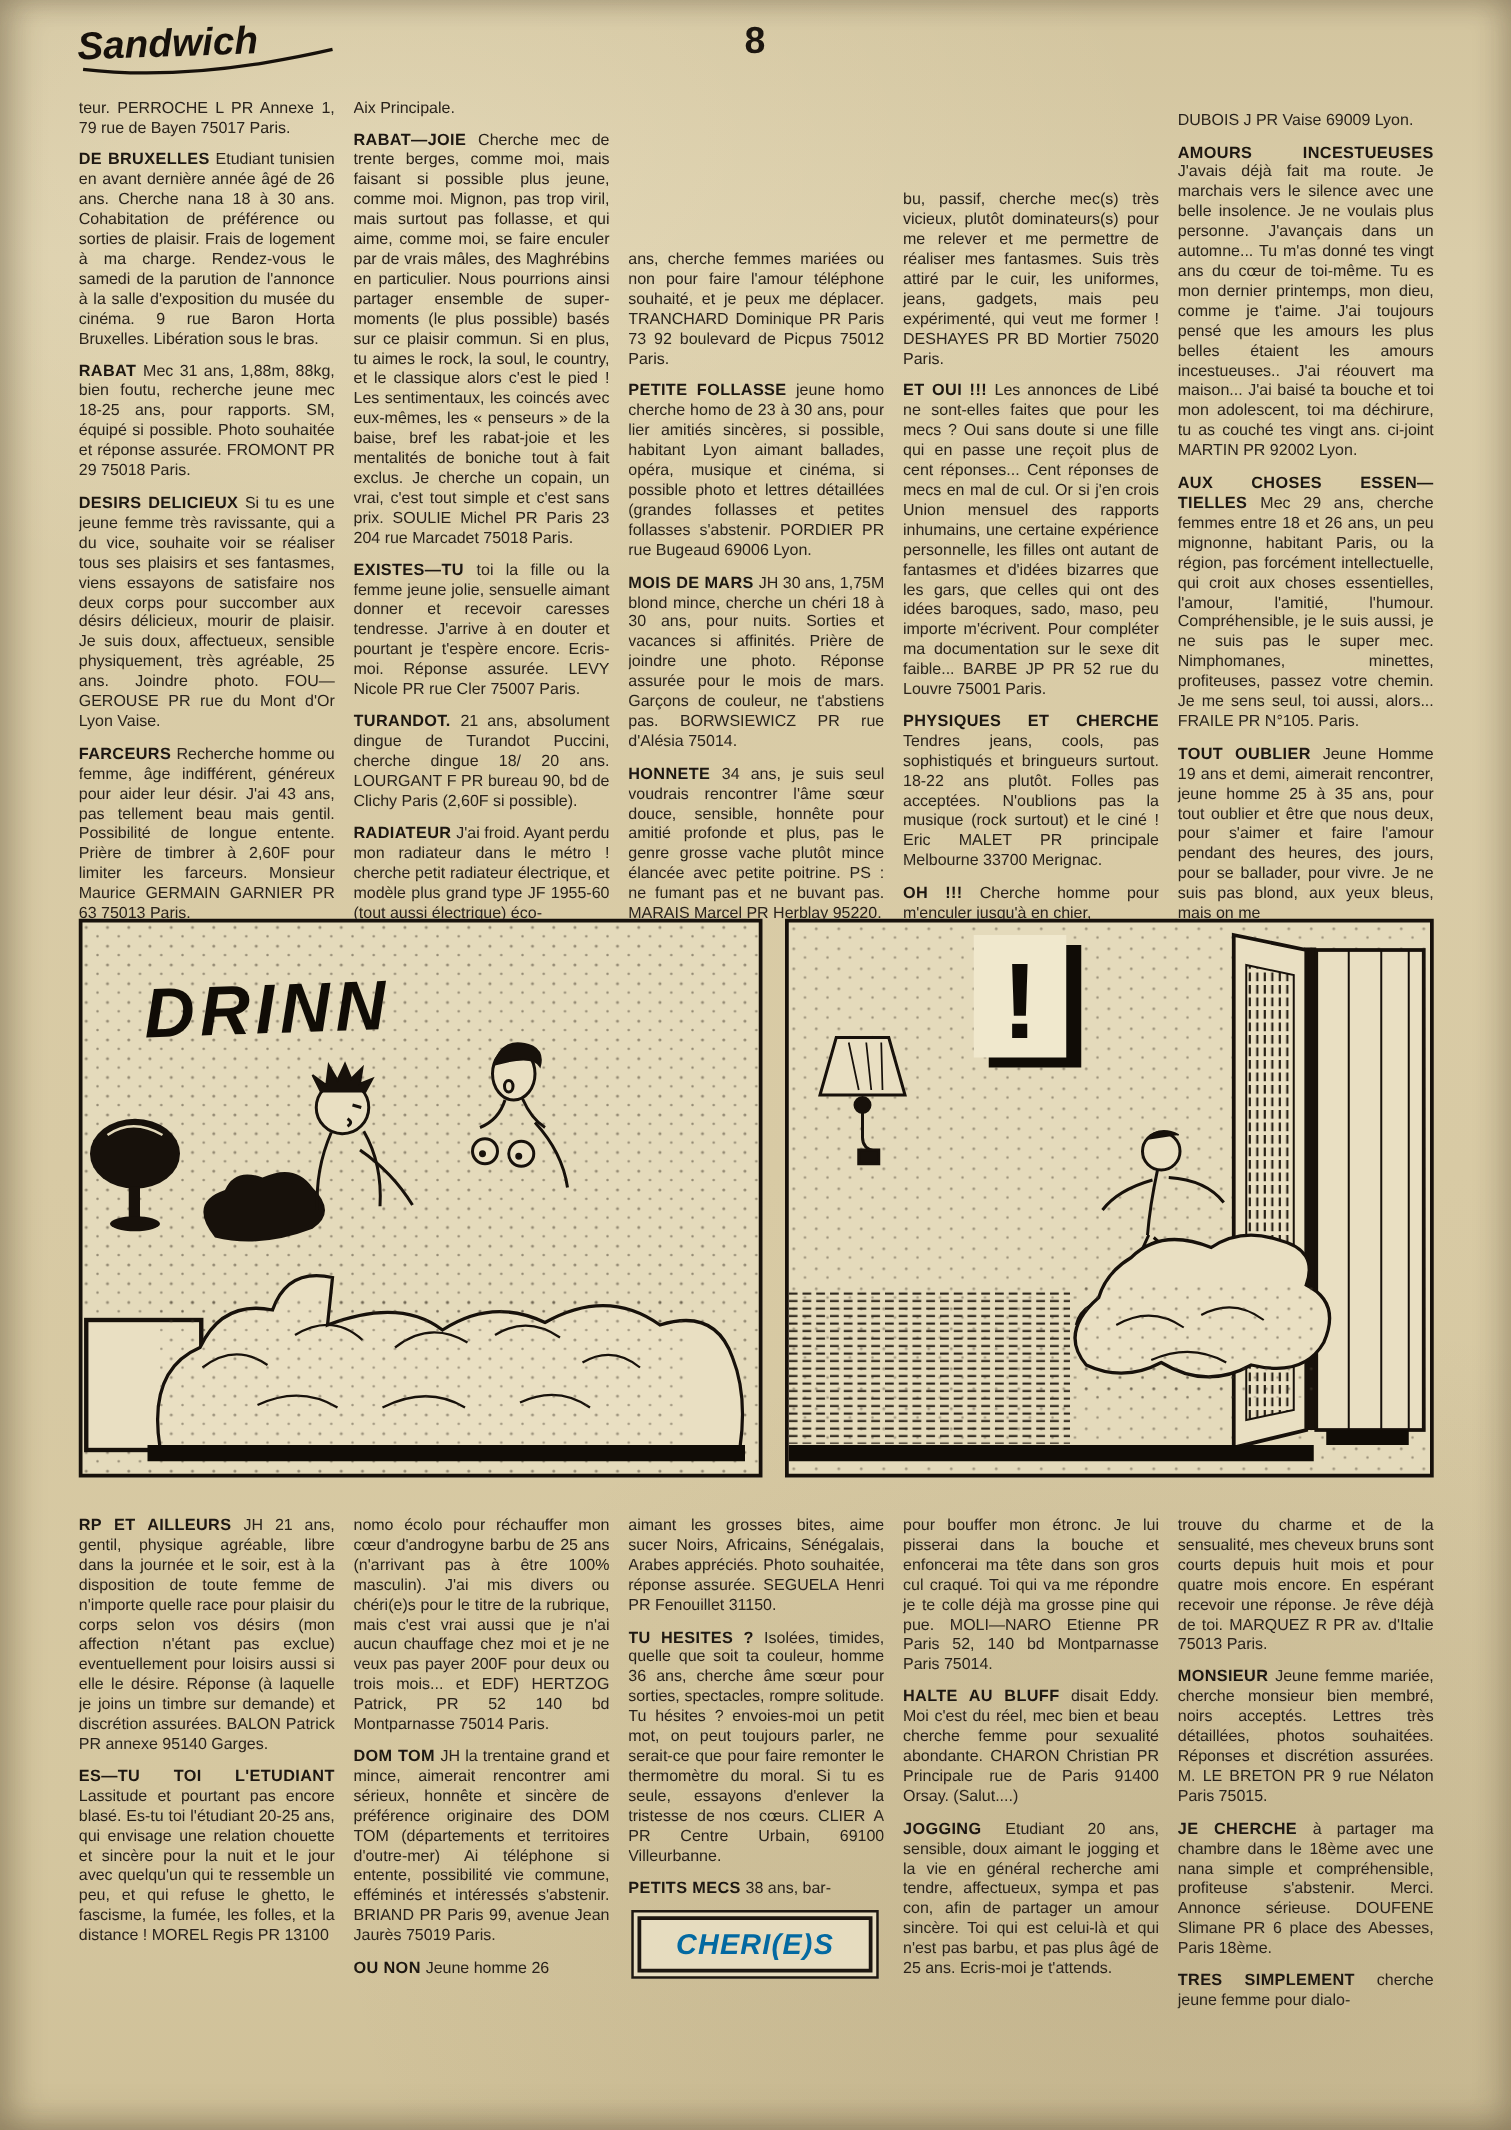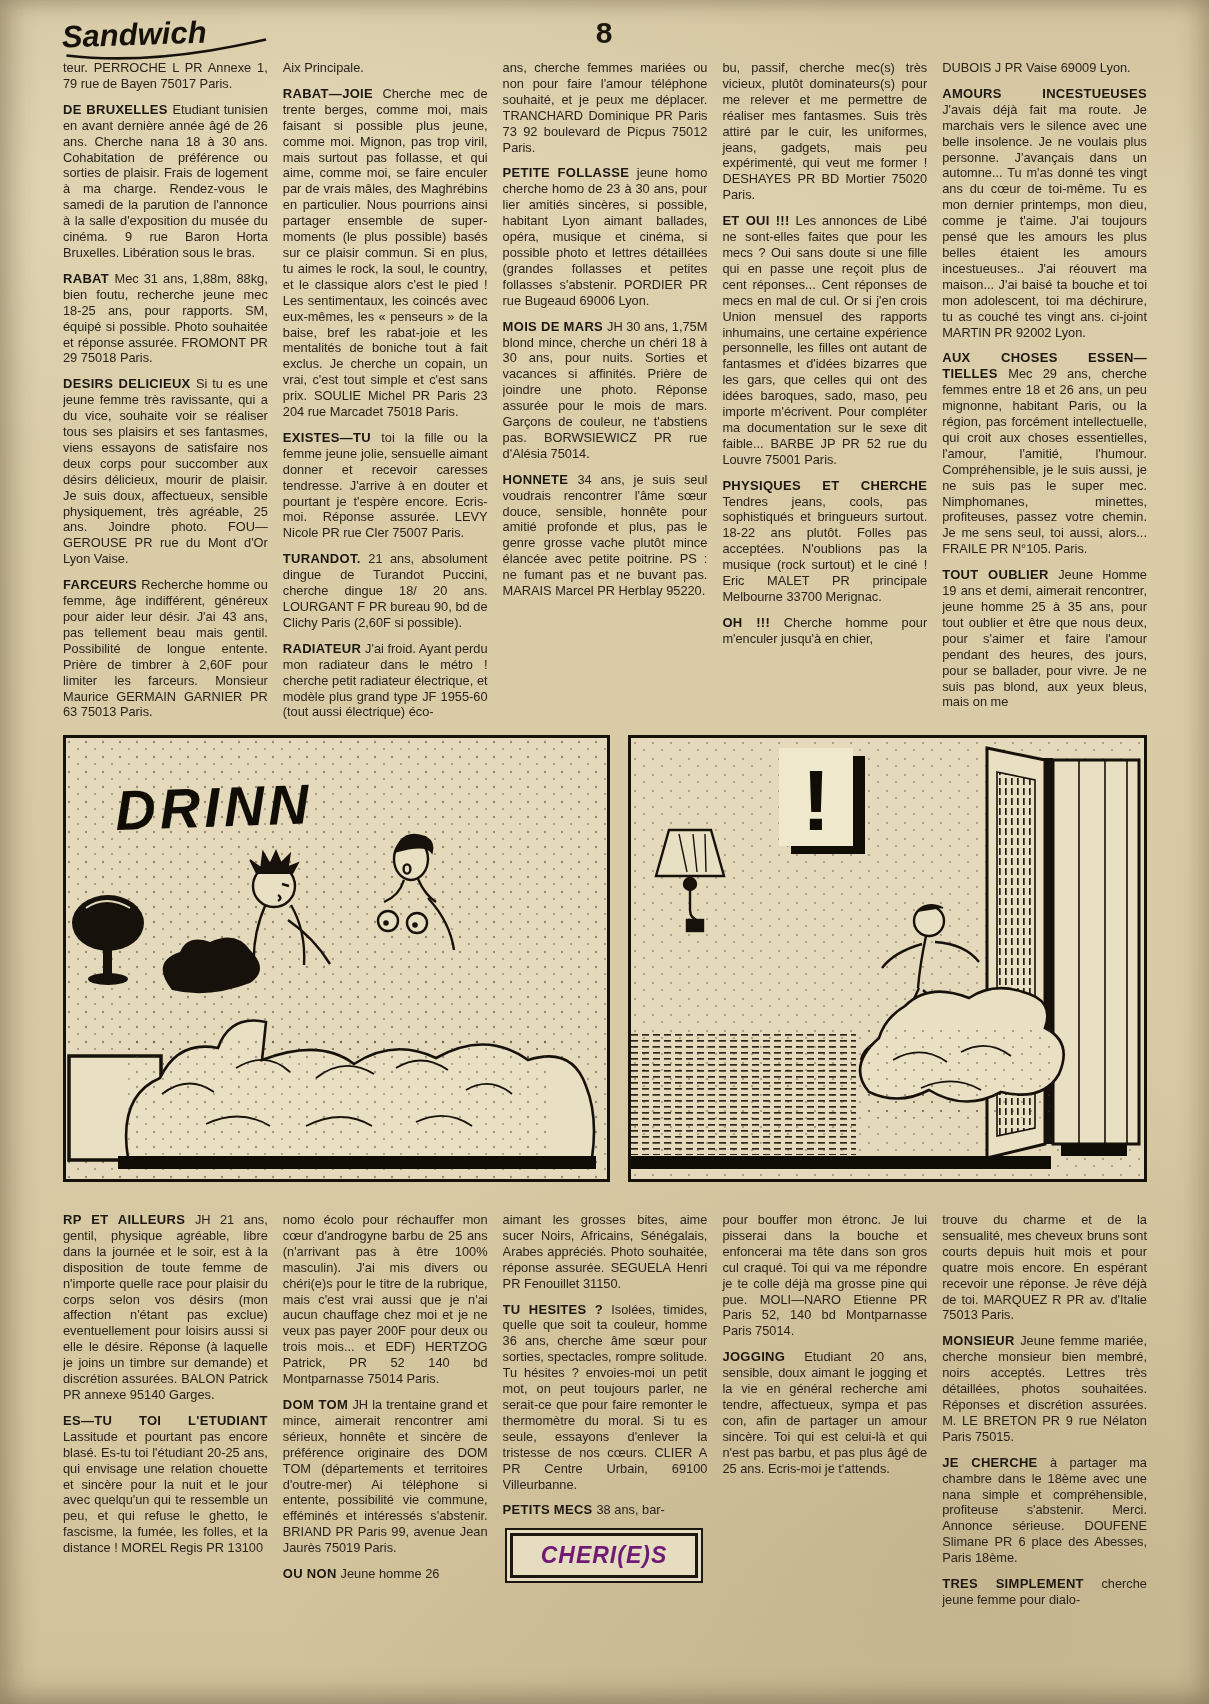--- a/index.html
+++ b/index.html
@@ -14,28 +14,28 @@
       radial-gradient(900px 500px at 25% 8%, rgba(255,248,225,.25), rgba(0,0,0,0) 70%),
       radial-gradient(1000px 700px at 80% 90%, rgba(90,70,40,.12), rgba(0,0,0,0) 70%),
       linear-gradient(180deg,#d2c49e 0%, #dacda9 12%, #d8caa4 55%, #d5c7a0 85%, #cfc098 100%);
     color:#26201a;
     box-shadow: inset 14px 0 24px rgba(60,45,25,.22), inset -10px 0 22px rgba(60,45,25,.18), inset 0 -12px 26px rgba(60,45,25,.15);
   }
   .brand{position:absolute;left:60px;top:12px;transform:rotate(-2deg);}
   .pagenum{position:absolute;left:0;top:16px;width:1209px;text-align:center;
     font-size:30px;font-weight:bold;letter-spacing:1px;color:#1c1610;}
   .cols{position:absolute;left:63px;width:1084px;display:flex;gap:15px;overflow:hidden;}
-  #top-section{top:60px;height:676px;}
+  #top-section{top:72px;height:676px;align-items:flex-end;}
   #bottom-section{top:1212px;height:436px;}
   .col{flex:1 1 0;overflow:hidden;}
   .ad{margin:0 0 10px 0;text-align:justify;font-size:12.8px;line-height:15.9px;color:#29221b;}
   .adt{font-weight:bold;letter-spacing:.3px;color:#1d1711;font-size:13px;}
   .cherbox{margin:10px 4px 0 2px;border:2px solid #1d1711;padding:3px;background:#e6dcbf;}
   .cherin{border:3px solid #1d1711;text-align:center;font-weight:bold;font-style:italic;
-    font-size:23px;letter-spacing:1px;padding:6px 2px;color:#701a75;}
+    font-size:23px;letter-spacing:1px;padding:6px 2px;color:#0369a1;}
   #comic{position:absolute;left:63px;top:735px;width:1084px;height:447px;display:flex;gap:18px;}
   .panel{background:#e4dabb;border:3px solid #17110b;box-sizing:border-box;}
   svg text{font-family:"Liberation Sans", sans-serif;}
 </style>
 </head>
 <body>
 <div id="page">
 
 <div class="brand">
   <svg width="210" height="52" viewBox="0 0 210 52">
@@ -207,20 +207,21 @@
   <div class="col">
         <p class="ad">aimant les grosses bites, aime sucer Noirs, Africains, Sénégalais, Arabes appréciés. Photo souhaitée, réponse assurée. SEGUELA Henri PR Fenouillet 31150.</p>
         <p class="ad"><span class="adt">TU HESITES ? </span>Isolées, timides, quelle que soit ta couleur, homme 36 ans, cherche âme sœur pour sorties, spectacles, rompre solitude. Tu hésites ? envoies-moi un petit mot, on peut toujours parler, ne serait-ce que pour faire remonter le thermomètre du moral. Si tu es seule, essayons d'enlever la tristesse de nos cœurs. CLIER A PR Centre Urbain, 69100 Villeurbanne.</p>
         <p class="ad"><span class="adt">PETITS MECS </span>38 ans, bar-</p>
         <div class="cherbox">
           <div class="cherin">CHERI(E)S</div>
         </div>
       </div>
   <div class="col">
         <p class="ad">pour bouffer mon étronc. Je lui pisserai dans la bouche et enfoncerai ma tête dans son gros cul craqué. Toi qui va me répondre je te colle déjà ma grosse pine qui pue. MOLI—NARO Etienne PR Paris 52, 140 bd Montparnasse Paris 75014.</p>
+        <p class="ad"><span class="adt">HALTE AU BLUFF </span>disait Eddy. Moi c'est du réel, mec bien et beau cherche femme pour sexualité abondante. CHARON Christian PR Principale rue de Paris 91400 Orsay. (Salut....)</p>
         <p class="ad"><span class="adt">JOGGING </span>Etudiant 20 ans, sensible, doux aimant le jogging et la vie en général recherche ami tendre, affectueux, sympa et pas con, afin de partager un amour sincère. Toi qui est celui-là et qui n'est pas barbu, et pas plus âgé de 25 ans. Ecris-moi je t'attends.</p>
       </div>
   <div class="col">
         <p class="ad">trouve du charme et de la sensualité, mes cheveux bruns sont courts depuis huit mois et pour quatre mois encore. En espérant recevoir une réponse. Je rêve déjà de toi. MARQUEZ R PR av. d'Italie 75013 Paris.</p>
         <p class="ad"><span class="adt">MONSIEUR </span>Jeune femme mariée, cherche monsieur bien membré, noirs acceptés. Lettres très détaillées, photos souhaitées. Réponses et discrétion assurées. M. LE BRETON PR 9 rue Nélaton Paris 75015.</p>
         <p class="ad"><span class="adt">JE CHERCHE </span>à partager ma chambre dans le 18ème avec une nana simple et compréhensible, profiteuse s'abstenir. Merci. Annonce sérieuse. DOUFENE Slimane PR 6 place des Abesses, Paris 18ème.</p>
         <p class="ad"><span class="adt">TRES SIMPLEMENT </span>cherche jeune femme pour dialo-</p>
       </div>
 </div>
 

